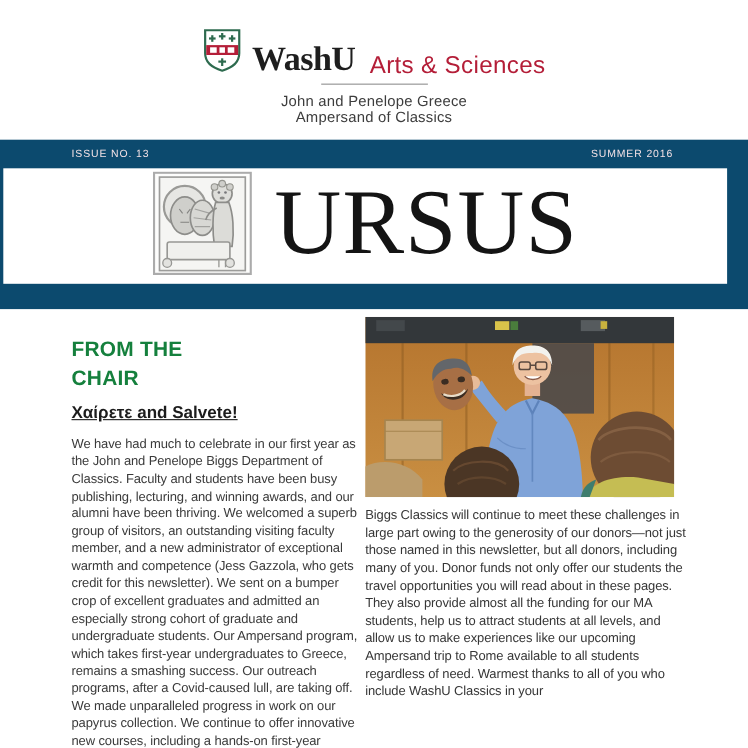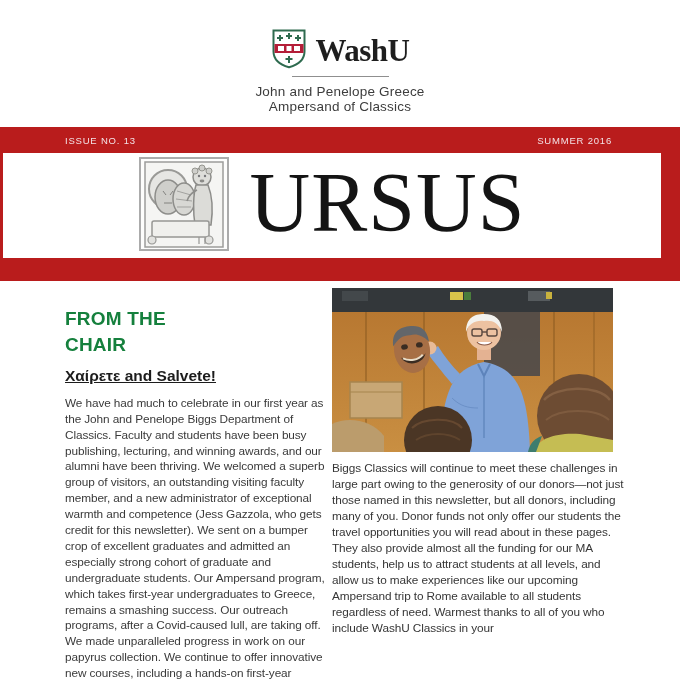--- a/index.html
+++ b/index.html
@@ -1,28 +1,28 @@
 <!DOCTYPE html>
 <html><head>
 <meta charset="utf-8">
 <style>
   html,body{margin:0;padding:0;}
   body{width:680px;height:680px;background:#ffffff;font-family:"Liberation Sans",sans-serif;}
   .page{position:relative;width:680px;height:680px;background:#ffffff;overflow:hidden;}
 
   
   .brand{position:absolute;top:0;left:0;right:0;text-align:center;}
-  .logo-row{display:flex;align-items:center;justify-content:center;gap:9px;margin-top:30px;height:42px;}
+  .logo-row{display:flex;align-items:flex-end;justify-content:center;gap:9px;margin-top:30px;height:42px;}
   .logo-washu{font-family:"Liberation Serif",serif;font-weight:bold;font-size:31px;color:#1e1e1e;letter-spacing:-0.5px;}
   .logo-suffix{font-size:22px;color:#b41e38;letter-spacing:0.3px;margin-left:4px;margin-top:2px;}
   .brand-divider{width:97px;height:1px;background:#8f8f8f;margin:4px auto 8px auto;}
   .dept{font-size:13.5px;line-height:14.5px;color:#3d3d3d;letter-spacing:0.2px;}
 
   
-  .red-band{position:absolute;top:127px;left:0;right:0;height:154px;background:#b91c1c;padding-left:40px;}
+  .red-band{position:absolute;top:127px;left:0;right:0;height:154px;background:#0c4a6e;padding-left:40px;}
   .banner-row{position:absolute;top:0;left:0;right:0;height:26px;display:flex;align-items:center;justify-content:space-between;padding:0 68px 0 65px;box-sizing:border-box;}
   .banner-row span{font-size:9.5px;letter-spacing:0.8px;color:#f3e2e6;}
   .masthead-box{position:absolute;top:26px;left:3px;right:19px;height:105px;background:#ffffff;display:flex;align-items:center;justify-content:center;gap:21px;}
   .masthead-title{font-family:"Liberation Serif","DejaVu Serif",serif;font-size:84px;font-weight:400;color:#141414;letter-spacing:1px;line-height:84px;margin-top:-6px;}
 
   
   .section-title{position:absolute;left:65px;top:290px;font-size:19px;line-height:26px;font-weight:bold;color:#15803d;letter-spacing:0.2px;white-space:pre-line;}
   .greeting{position:absolute;left:65px;top:351px;font-size:15.5px;font-weight:bold;color:#1c1c1c;text-decoration:underline;}
   .body-left{position:absolute;left:65px;top:384px;width:260px;font-size:11.8px;line-height:15.9px;color:#3a3a3a;letter-spacing:-0.1px;}
   .photo-wrap{position:absolute;left:332px;top:288px;width:281px;height:164px;overflow:hidden;}
@@ -53,20 +53,21 @@
             <rect x="15.5" y="18" width="5" height="5"></rect>
             <rect x="23" y="18" width="6" height="5"></rect>
           </g>
           <g fill="#2e6b4f">
             <rect x="17" y="28" width="2" height="7"></rect>
               <rect x="14.5" y="30" width="7" height="2"></rect>
           </g>
         </svg>
       </span>
       <span class="logo-washu">WashU</span>
+      <span class="logo-suffix">Arts &amp; Sciences</span>
     </div>
     <div class="brand-divider"></div>
     <div class="dept">
       <div>John and Penelope Greece</div>
       <div>Ampersand of Classics</div>
     </div>
   </header>
 
   <div class="red-band">
     <div class="banner-row">

